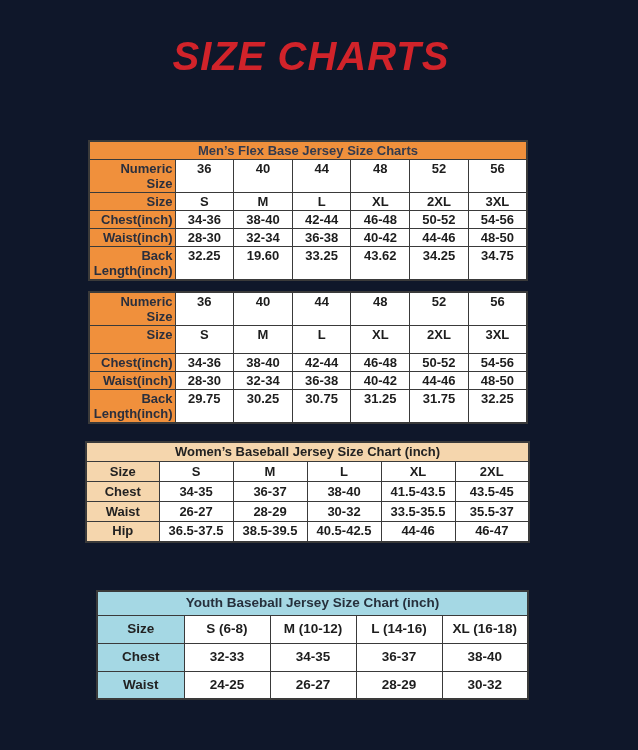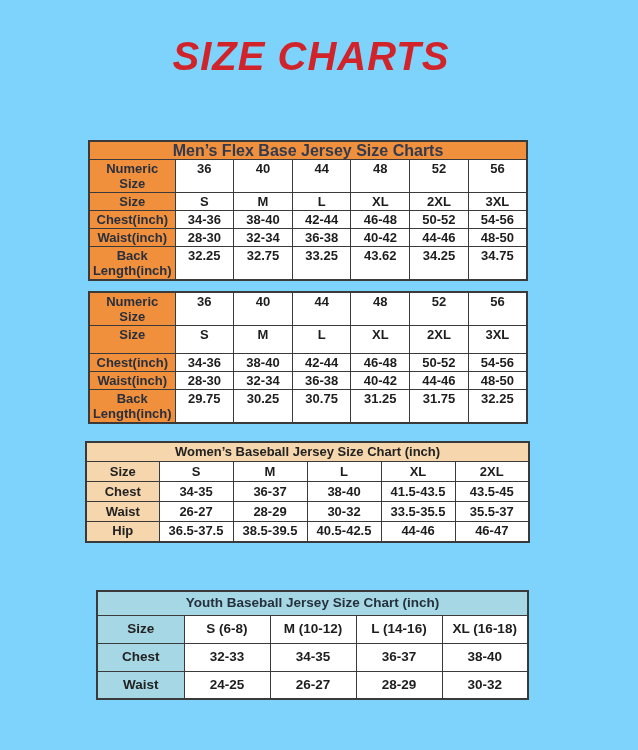--- a/index.html
+++ b/index.html
@@ -1,19 +1,19 @@
 <!DOCTYPE html>
 <html><head>
 <meta charset="utf-8">
 <style>
   html,body{margin:0;padding:0;background:#ffffff;}
   .canvas{
     position:relative;
     width:638px;height:750px;
-    background:#7dd3fc;
+    background:#0f172a;
     font-family:"Liberation Sans","DejaVu Sans",sans-serif;
     overflow:hidden;
   }
   
   .page-title{
     position:absolute;left:0;top:34px;width:622px;
     text-align:center;
     font-size:40px;font-weight:bold;font-style:italic;
     letter-spacing:1px;
     color:#d1232a;
@@ -45,21 +45,21 @@
     font-weight:bold;
     color:#1d1d1d;
     padding:1px 2px;
     background:#ffffff;
     overflow:hidden;
   }
   tr.title-row td{vertical-align:middle;}
 
   
   .t-mens td{font-size:13px;line-height:15px;vertical-align:top;}
-  .t-mens tr.title-row td{height:18px;font-size:16px;}
+  .t-mens tr.title-row td{height:18px;font-size:13px;}
   .t-mens tr:nth-child(2) td{height:28px;}
   .t-mens tr:nth-child(3) td,
   .t-mens tr:nth-child(4) td,
   .t-mens tr:nth-child(5) td{height:16px;}
   .t-mens tr:nth-child(6) td{height:32px;}
   #t1 col.label-col,#t2 col.label-col{width:86px;}
 
   
   .t-womens td{font-size:13px;line-height:16px;vertical-align:middle;}
   .t-womens tr.title-row td{height:19px;}
@@ -67,21 +67,21 @@
   #t3 col.label-col{width:73px;}
 
   
   .t-youth td{font-size:13.5px;line-height:16px;vertical-align:middle;}
   .t-youth tr.title-row td{height:24px;}
   .t-youth tr:not(.title-row) td{height:28px;}
   #t4 col.label-col{width:87px;}
 
   
   .theme-orange tr.title-row td{background:#f0903c;color:#333a4d;}
-  .theme-orange td.label{background:#f0903c;color:#2a2f3d;}
+  .theme-orange td.label{background:#f0903c;color:#2a2f3d;text-align:right;}
   .theme-peach tr.title-row td{background:#f5d6ad;color:#222222;}
   .theme-peach td.label{background:#f5d6ad;color:#222222;}
   .theme-blue tr.title-row td{background:#a5d8e4;color:#26303c;}
   .theme-blue td.label{background:#a5d8e4;color:#222222;}
 </style>
 </head>
 <body>
 
 <div class="canvas">
   <div class="page-title">SIZE CHARTS</div>
@@ -136,21 +136,21 @@
             <td>28-30</td>
             <td>32-34</td>
             <td>36-38</td>
             <td>40-42</td>
             <td>44-46</td>
             <td>48-50</td>
           </tr>
           <tr>
             <td class="label">Back Length(inch)</td>
             <td>32.25</td>
-            <td>32.75</td>
+            <td>19.60</td>
             <td>33.25</td>
             <td>43.62</td>
             <td>34.25</td>
             <td>34.75</td>
           </tr>
         </tbody>
       </table>
     </div>
   <div id="t2" class="tbl-wrap">
       <table class="size-table theme-orange t-mens">

